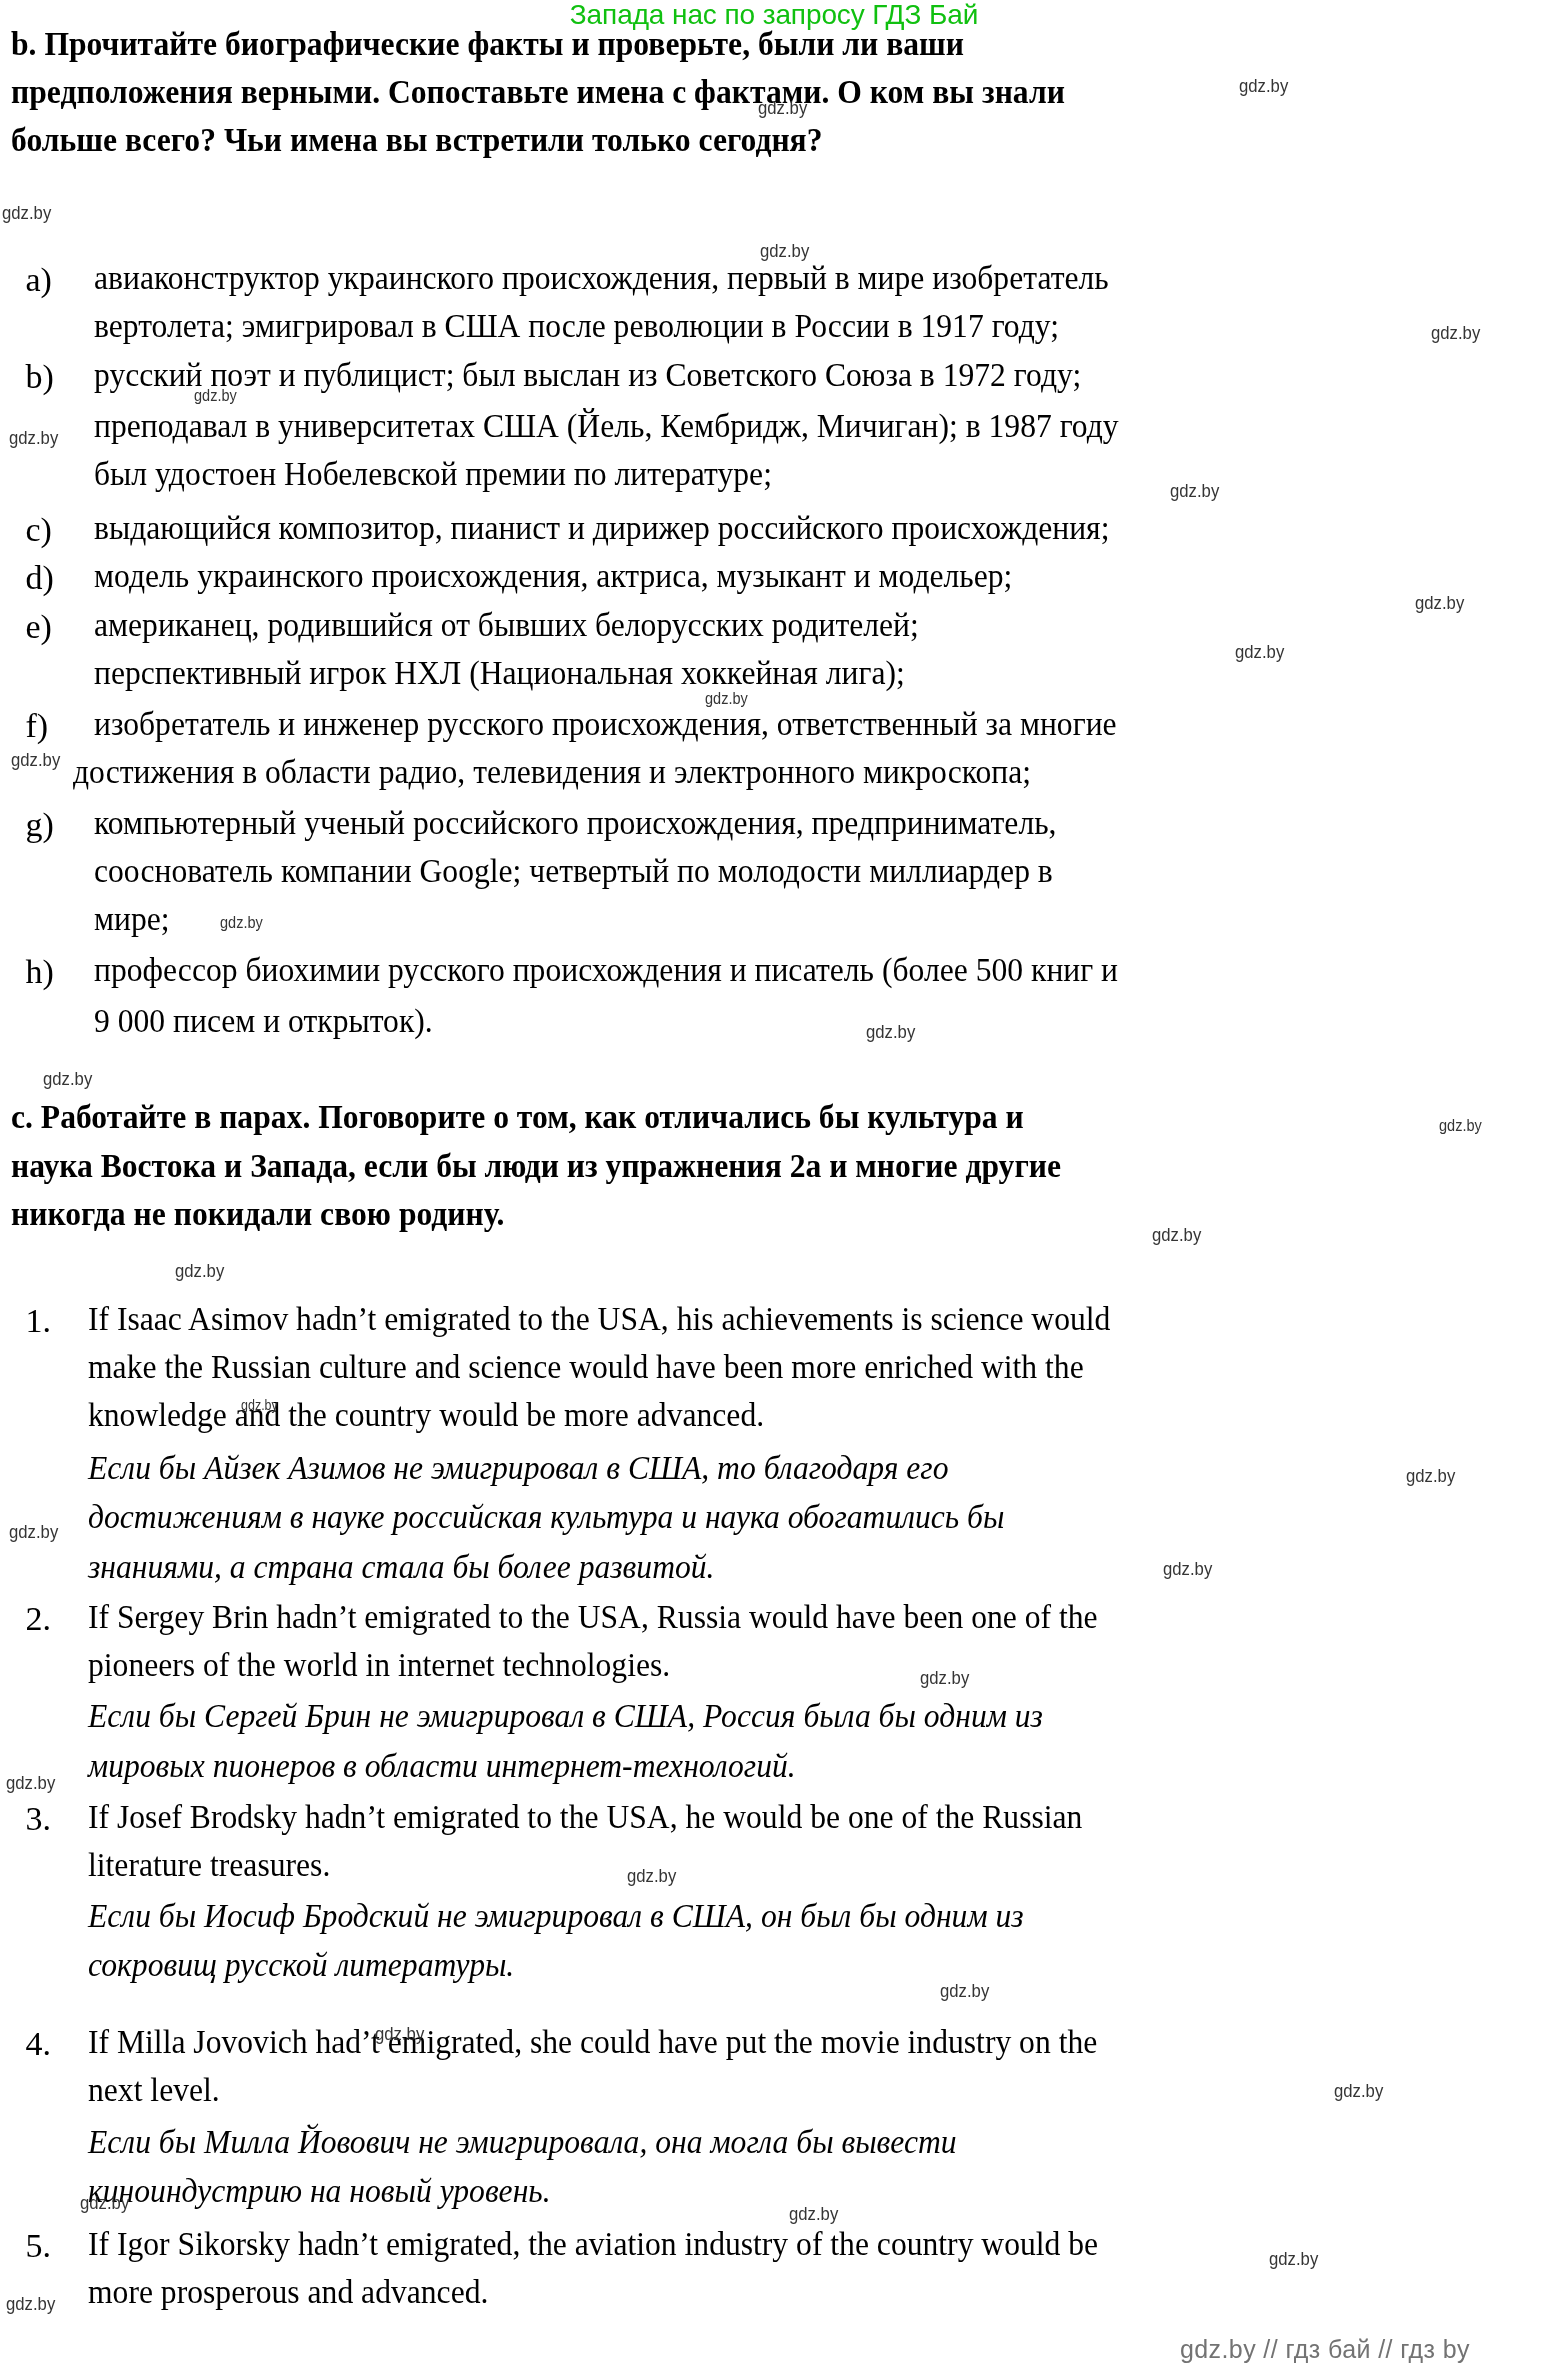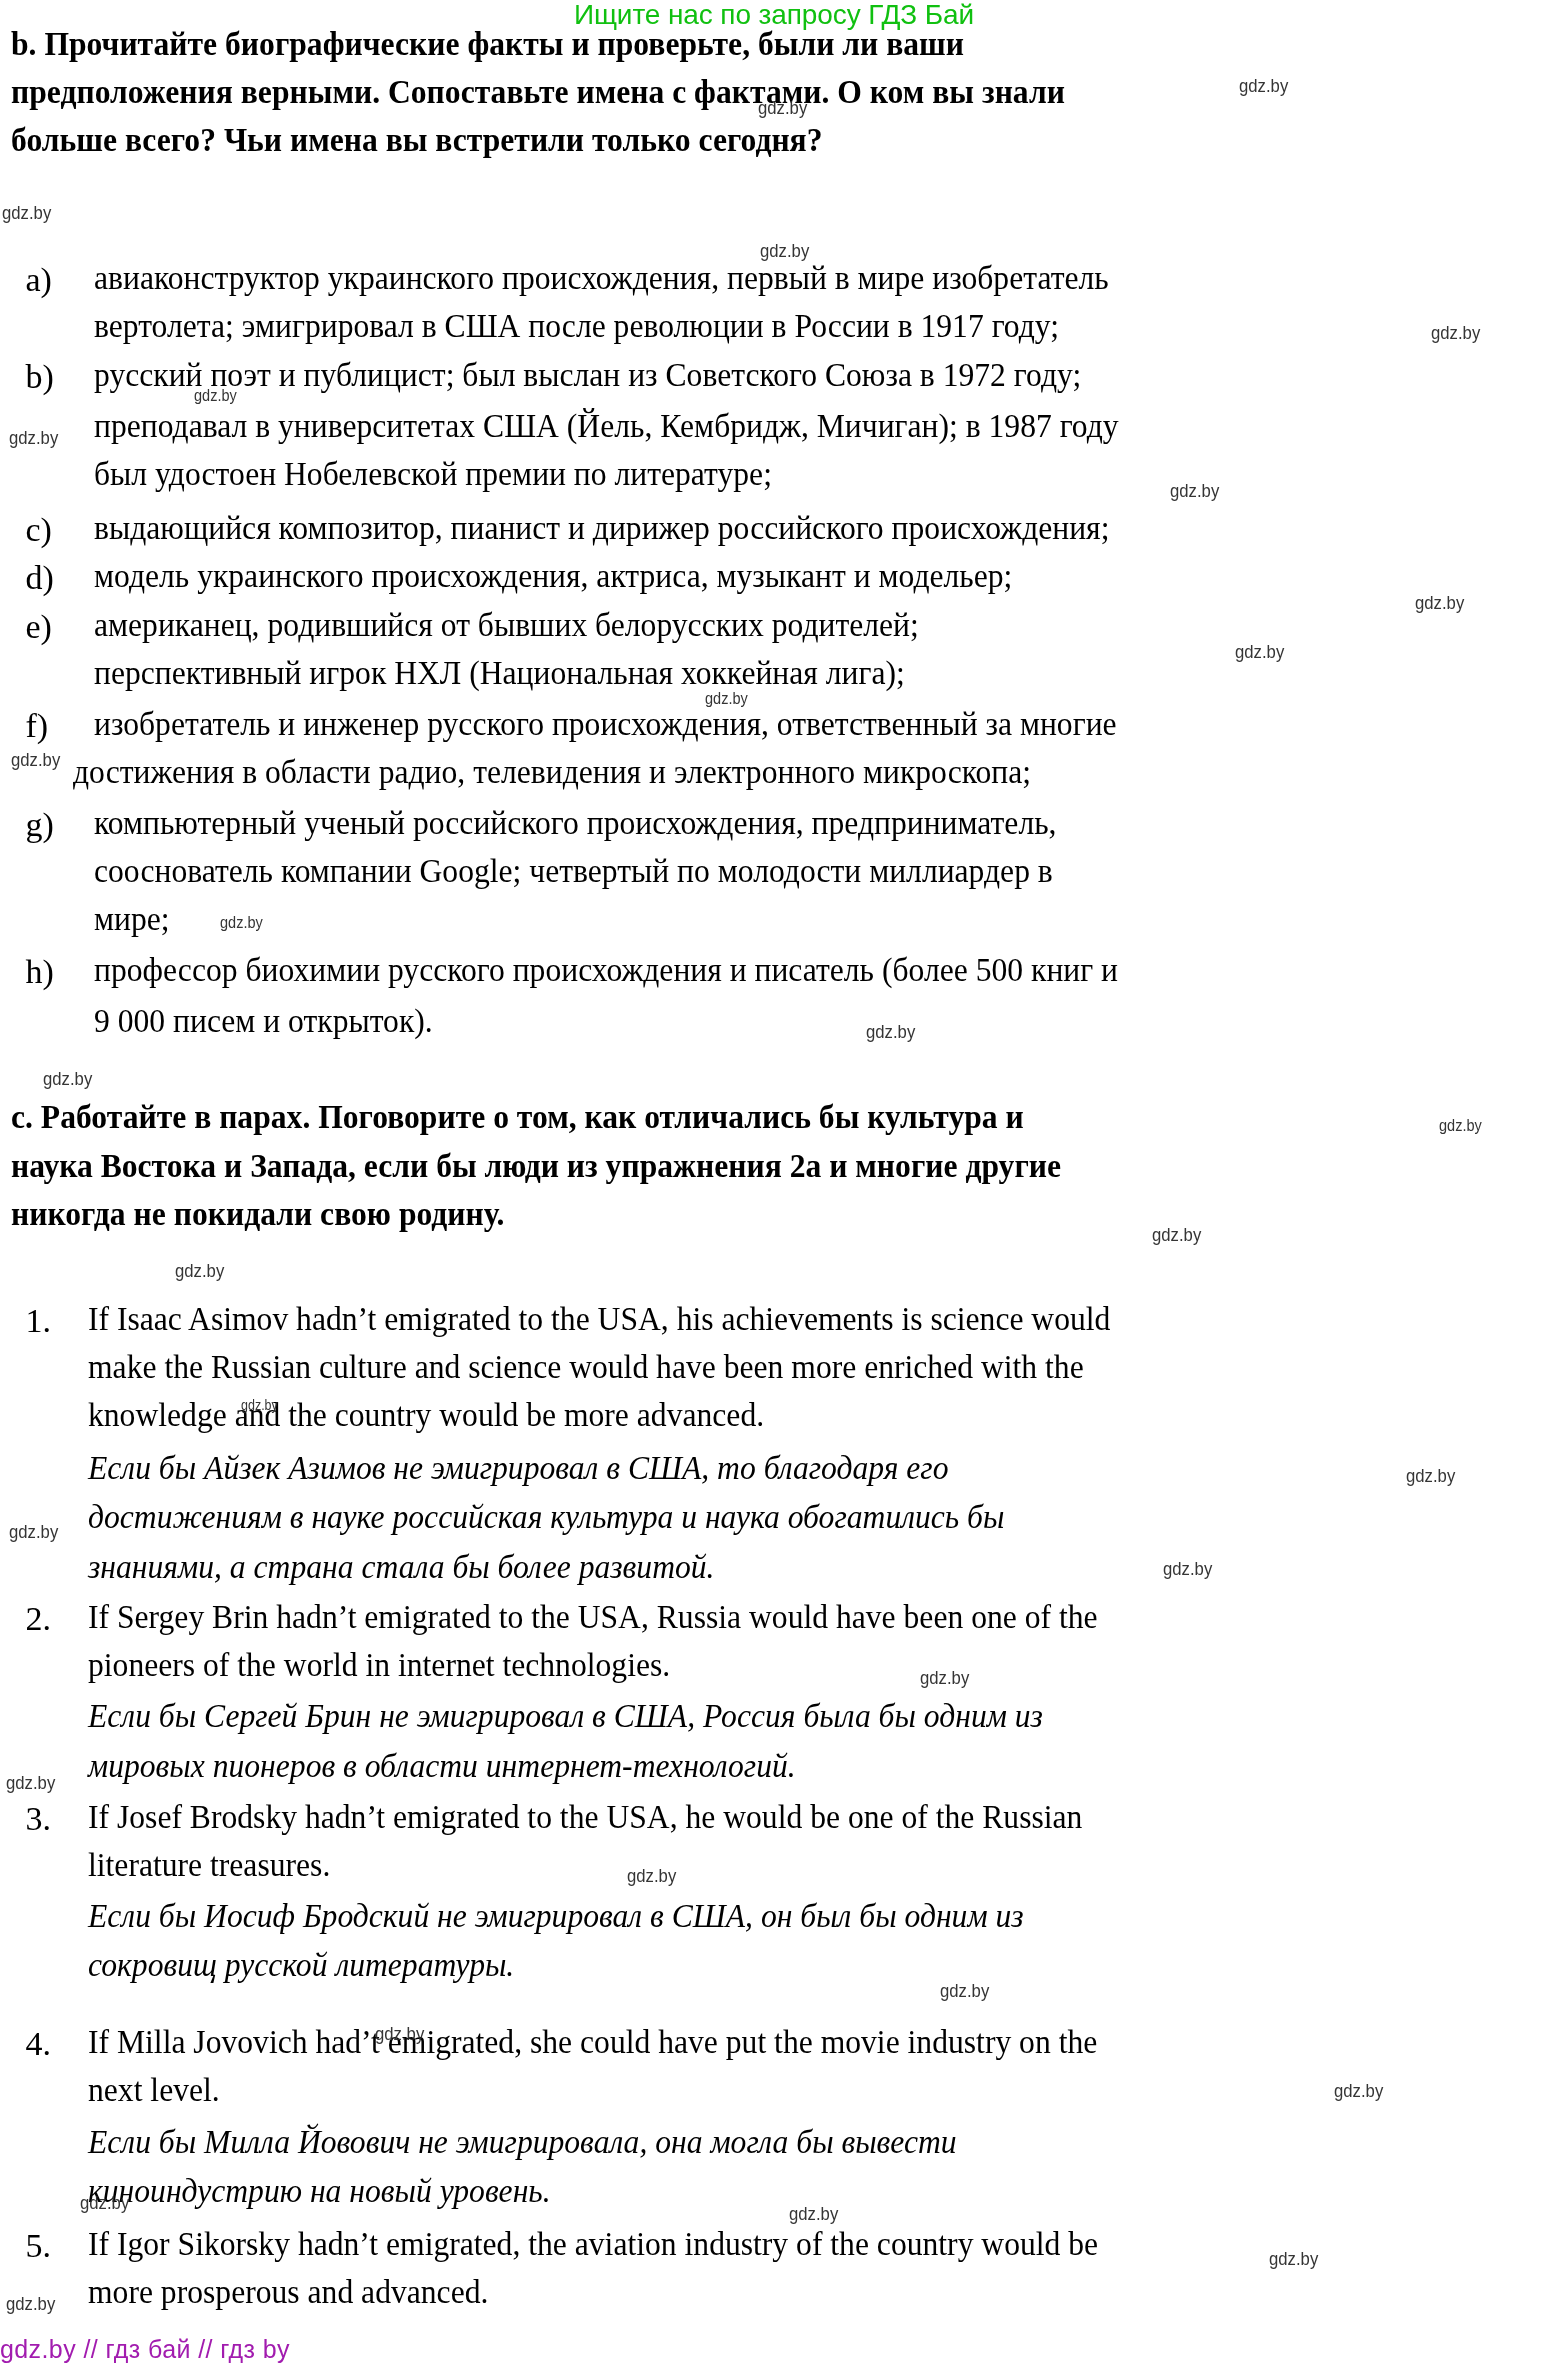--- a/index.html
+++ b/index.html
@@ -36,22 +36,22 @@
     font-family: "Liberation Sans", "DejaVu Sans", sans-serif;
     font-size: 28px;
     letter-spacing: -0.1px;
     white-space: nowrap;
   }
   .site-footer {
     position: absolute;
     top: 2335px;
     left: 0;
     width: 1470px;
-    text-align: left;
-    color: #a21caf;
+    text-align: right;
+    color: #737373;
     font-family: "Liberation Sans", "DejaVu Sans", sans-serif;
     font-size: 25px;
     letter-spacing: 0.4px;
     white-space: nowrap;
   }
 
   
   .wm {
     position: absolute;
     font-family: "Liberation Sans", "DejaVu Sans", sans-serif;
@@ -89,21 +89,21 @@
     font-size: 34px;
     color: #000;
     white-space: nowrap;
   }
 </style>
 </head>
 <body>
 
 <div id="page">
 
-  <div class="site-header">Ищите нас по запросу ГДЗ Бай</div>
+  <div class="site-header">Запада нас по запросу ГДЗ Бай</div>
 
   <div class="blk txt bold" style="left:10.5px; top:27px;">b. Прочитайте биографические факты и проверьте, были ли ваши</div>
   <div class="blk txt bold" style="left:10.5px; top:75px;">предположения верными. Сопоставьте имена с фактами. О ком вы знали</div>
   <div class="blk txt bold" style="left:10.5px; top:123px;">больше всего? Чьи имена вы встретили только сегодня?</div>
 
   <div class="marker" style="left:25.5px; top:261px;">a)</div>
   <div class="blk txt" style="left:94px; top:261px;">авиаконструктор украинского происхождения, первый в мире изобретатель</div>
   <div class="blk txt" style="left:94px; top:309px;">вертолета; эмигрировал в США после революции в России в 1917 году;</div>
 
   <div class="marker" style="left:25.5px; top:358px;">b)</div>

